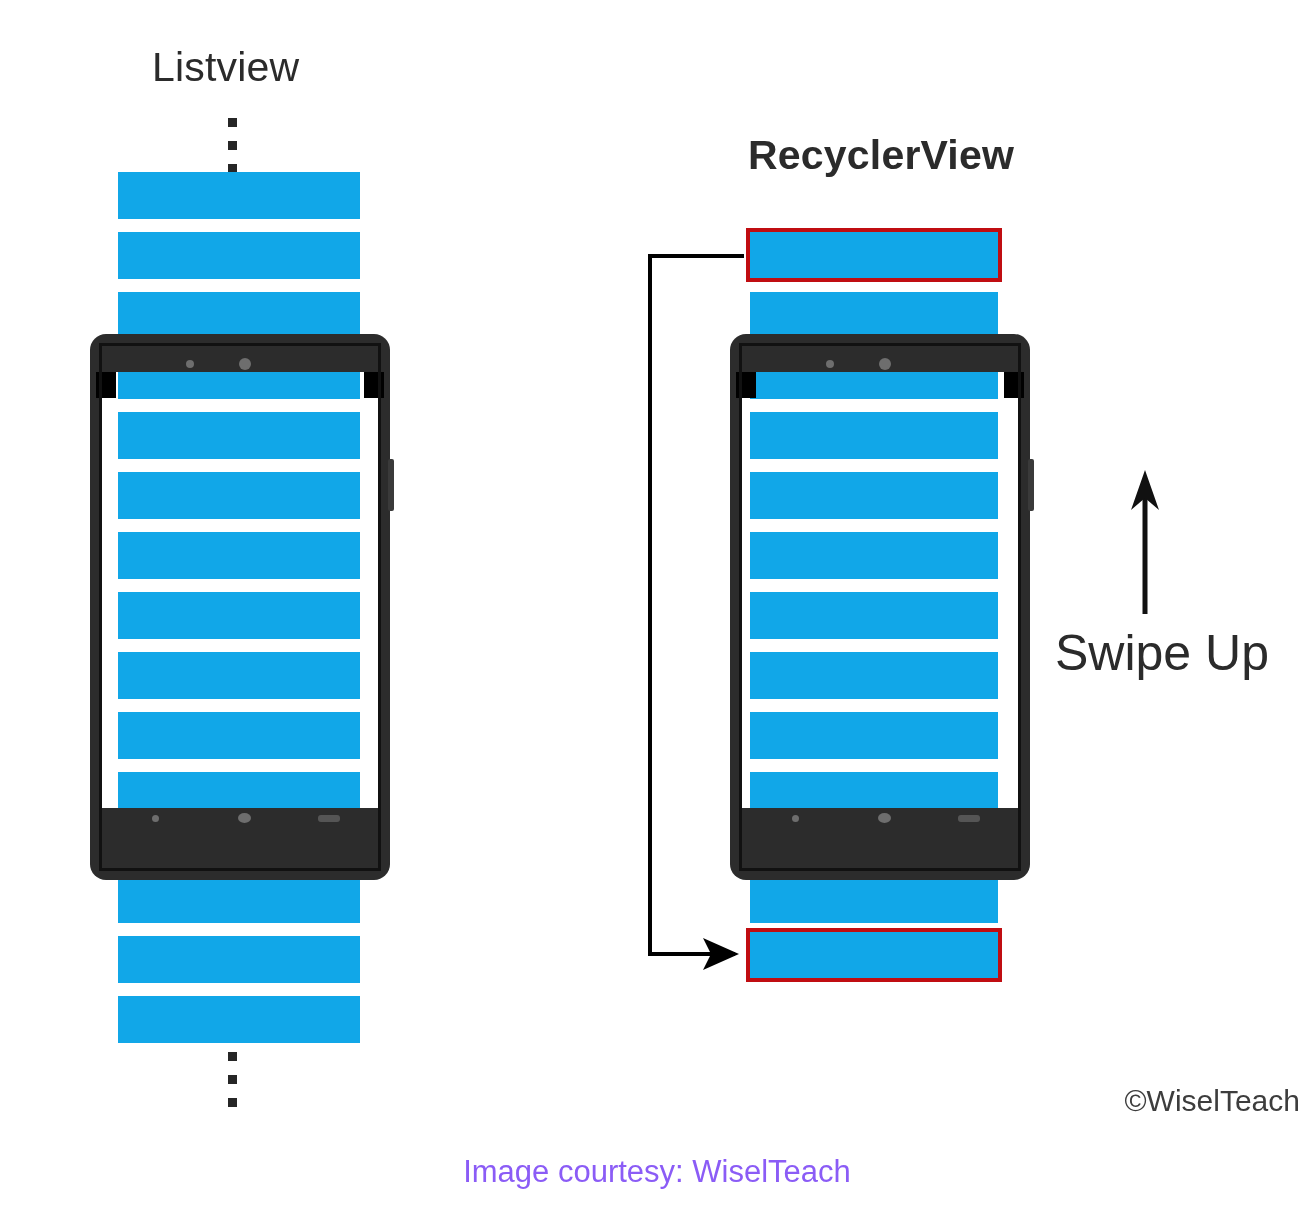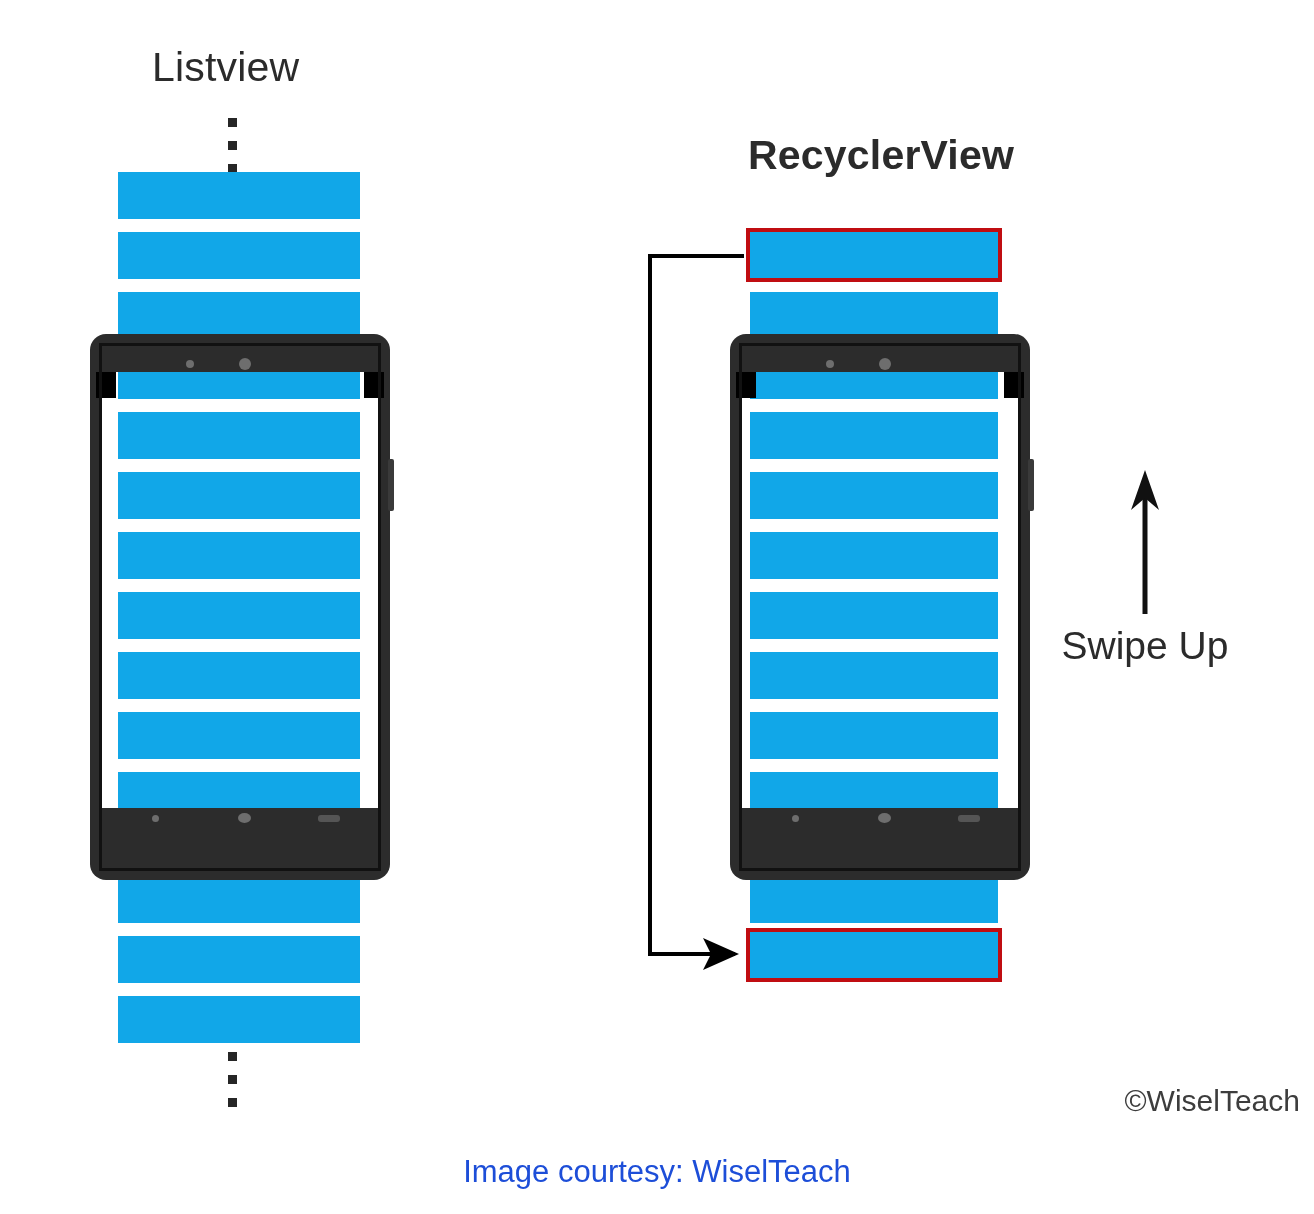--- a/index.html
+++ b/index.html
@@ -113,21 +113,21 @@
   #swipe-group {
     position: absolute;
     left: 1055px;
     top: 466px;
     width: 180px;
   }
   #swipe-arrow { display: block; margin: 0 auto; }
   #swipe-label {
     text-align: center;
     font-family: "Liberation Sans", sans-serif;
-    font-size: 39px;
+    font-size: 50px;
     color: #2b2b2b;
     margin-top: 8px;
     white-space: nowrap;
   }
 
   
   #watermark {
     position: absolute;
     right: 14px;
     top: 1084px;
@@ -137,21 +137,21 @@
     white-space: nowrap;
   }
   #caption {
     position: absolute;
     left: 0;
     right: 0;
     top: 1154px;
     text-align: center;
     font-family: "Liberation Sans", sans-serif;
     font-size: 31px;
-    color: #1d4ed8;
+    color: #8b5cf6;
   }
 </style>
 </head>
 <body>
 
 <div id="canvas">
 
   <div class="panel-title" id="title-listview">Listview</div>
 
   <div class="ellipsis" id="ellipsis-top-left" style="left:228px; top:118px;">

